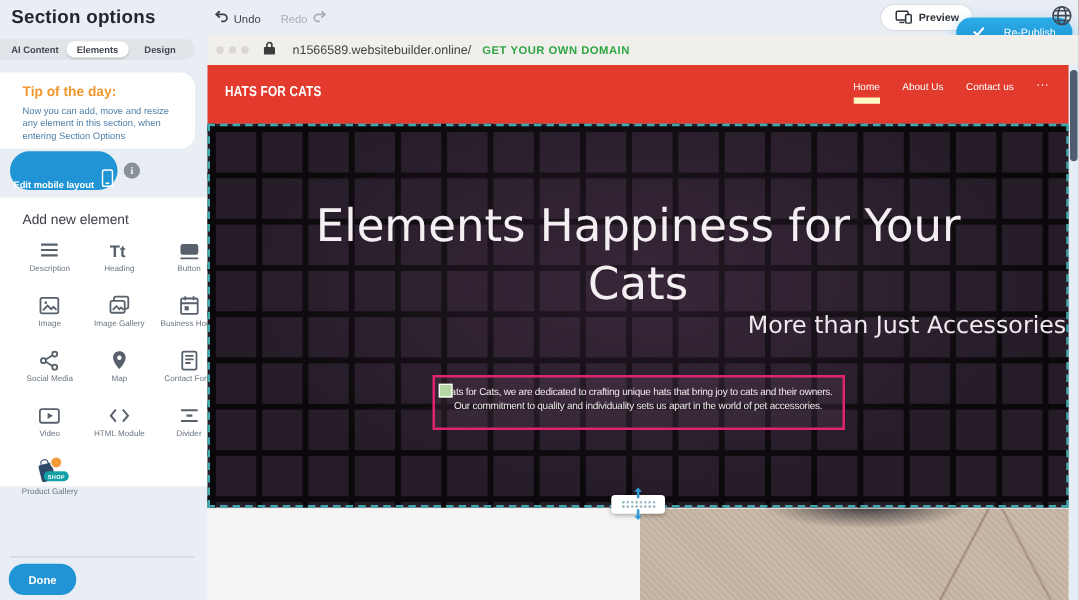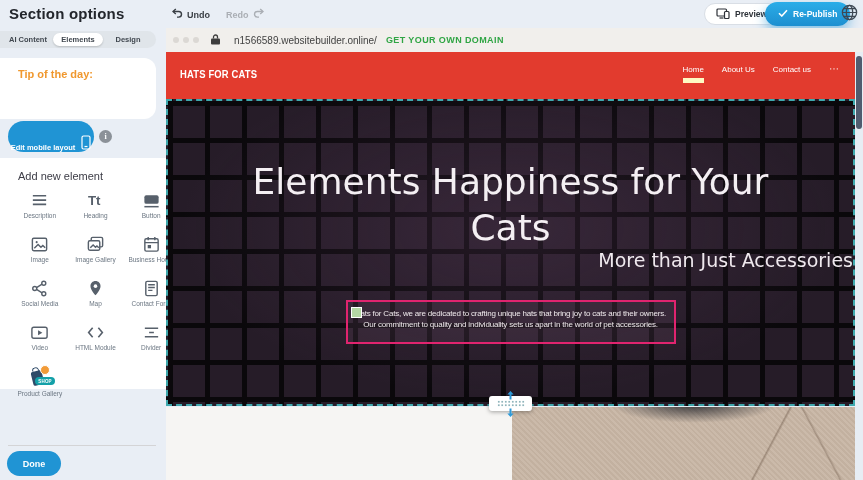--- a/index.html
+++ b/index.html
@@ -6,28 +6,28 @@
   body{
     width:863px;height:480px;position:relative;overflow:hidden;
     background:#e9eef5;font-family:"Liberation Sans",sans-serif;
     -webkit-font-smoothing:antialiased;
   }
   .abs{position:absolute}
 
   
   .topbar-title{left:9px;top:5px;font-size:15px;font-weight:bold;color:#23262c;letter-spacing:.2px}
   .history{left:172px;top:8px;display:flex;align-items:center;gap:16px}
-  .hist-btn{display:flex;align-items:center;gap:4px;font-size:9px;font-weight:bold;cursor:pointer}
+  .hist-btn{display:flex;align-items:center;gap:4px;font-size:9px;font-weight:normal;cursor:pointer}
   .hist-btn.undo{color:#3a3f45}
   .hist-btn.redo{color:#aaaeb4}
   .preview-btn{left:704px;top:3px;height:22px;padding:0 11px;border-radius:12px;background:#fff;
     border:1px solid #d9dee5;display:flex;align-items:center;gap:5px;font-size:8.5px;font-weight:bold;color:#2d3138;box-sizing:border-box}
-  .republish-btn{left:765px;top:2px;height:24px;padding:0 13px;border-radius:13px;
+  .republish-btn{left:765px;top:14px;height:24px;padding:0 13px;border-radius:13px;
     background:linear-gradient(180deg,#2badе8,#1d8fd0);background:linear-gradient(180deg,#2bade8,#1d8fd0);
-    box-shadow:0 5px 12px rgba(33,150,213,.5);display:flex;align-items:center;gap:5px;font-size:8.5px;font-weight:bold;color:#fff}
+    box-shadow:0 5px 12px rgba(33,150,213,.5);display:flex;align-items:center;gap:15px;font-size:8.5px;font-weight:normal;color:#fff}
   .globe-btn{left:841px;top:4px;width:17px;height:17px}
 
   
   .tabbar{left:0;top:31px;width:156px;height:17px;background:#e0e5ea;border-radius:0 12px 12px 0;
     display:flex;align-items:center;padding:0 3px;box-sizing:border-box}
   .tab{flex:1;text-align:center;font-size:7.5px;font-weight:bold;color:#40474f;height:13px;line-height:13px;border-radius:8px;cursor:pointer}
   .tab.active{background:#fff;box-shadow:0 1px 2px rgba(0,0,0,.18)}
 
   .tip-card{left:0;top:58px;width:156px;height:61px;background:#fff;border-radius:0 12px 12px 0;box-sizing:border-box;padding:10px 8px 12px 18px}
   .tip-heading{font-size:11px;font-weight:bold;color:#f0982e}
@@ -159,20 +159,21 @@
 </div>
 
 <div class="abs tabbar">
   <div class="tab">AI Content</div>
   <div class="tab active">Elements</div>
   <div class="tab">Design</div>
 </div>
 
 <div class="abs tip-card">
   <div class="tip-heading">Tip of the day:</div>
+  <div class="tip-body">Now you can add, move and resize any element in this section, when entering Section Options</div>
 </div>
 
 <div class="abs edit-mobile">
   <span>Edit mobile layout</span>
   <span>
     <svg width="10" height="15" viewBox="0 0 10 15" fill="none" stroke="#fff" stroke-width="1.2">
       <rect x="1" y="1" width="8" height="13" rx="1.5"></rect>
         <path d="M3.5 11.5h3"></path>
     </svg>
   </span>

